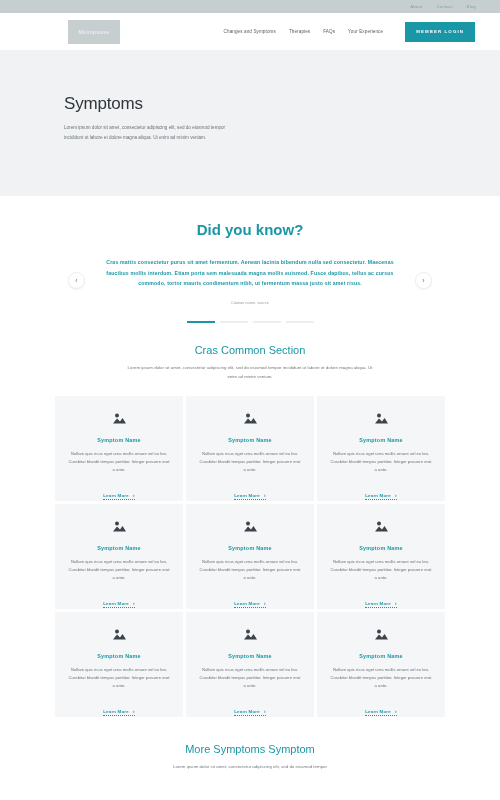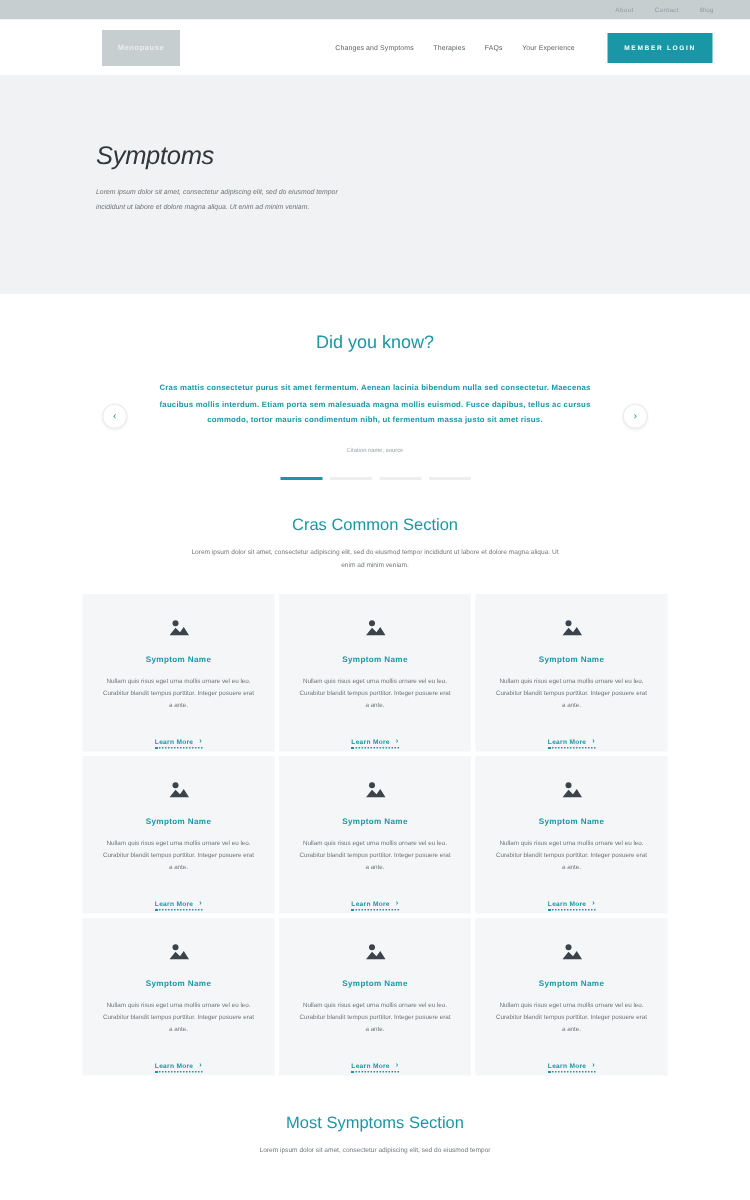--- a/index.html
+++ b/index.html
@@ -93,21 +93,20 @@
     font-family: inherit;
     cursor: pointer;
     white-space: nowrap;
   }
 
   
   .hero {
     background: #f0f2f4;
     height: 146px;
     padding: 44px 0 0 64px;
-    font-style: italic;
   }
   .hero-title {
     font-size: 17px;
     font-weight: normal;
     color: #31363a;
     letter-spacing: -.2px;
     margin-bottom: 9px;
   }
   .hero-body {
     font-size: 4.6px;
@@ -117,22 +116,22 @@
   }
 
   
   .testimonial {
     background: #ffffff;
     padding: 25px 0 0;
     text-align: center;
     height: 138px;
   }
   .testimonial-title {
-    font-size: 12px;
-    font-weight: normal;
+    font-size: 15px;
+    font-weight: bold;
     color: #1a97a6;
     margin-bottom: 19px;
   }
   .quote-row {
     display: flex;
     align-items: center;
     justify-content: center;
     gap: 10px;
     padding: 0 18px;
   }
@@ -420,17 +419,17 @@
         <a class="card-link" href="#">
             <span>Learn More</span>
             <span class="chev">›</span>
           </a>
       </div>
 
     </div>
   </section>
 
   <section class="bottom-section">
-    <h2 class="section-title">Most Symptoms Section</h2>
+    <h2 class="section-title">More Symptoms Symptom</h2>
     <p class="section-sub">Lorem ipsum dolor sit amet, consectetur adipiscing elit, sed do eiusmod tempor</p>
   </section>
 
 </div>
 
 </body></html>

